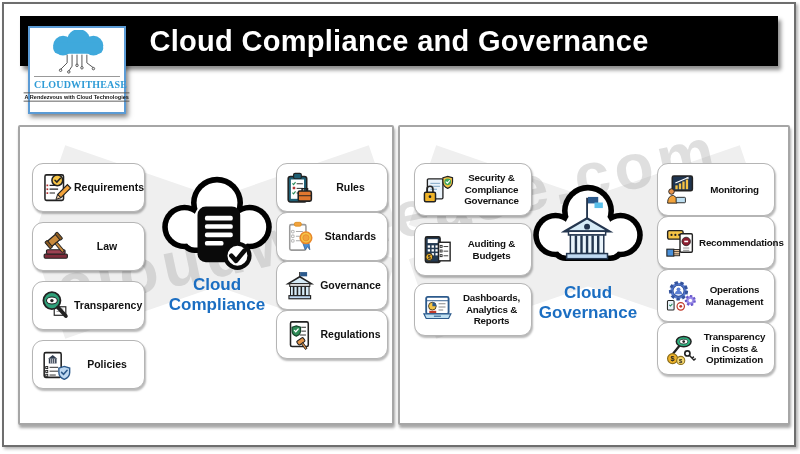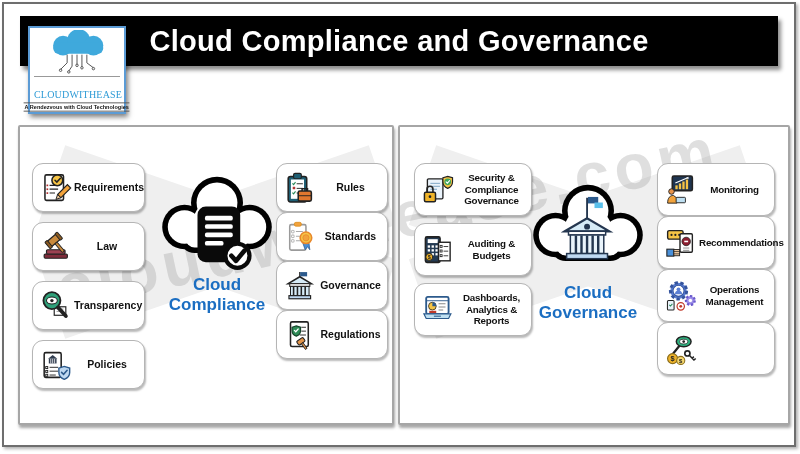--- a/index.html
+++ b/index.html
@@ -10,22 +10,22 @@
   .frame{position:absolute;left:2px;top:2px;width:790px;height:441px;
     border:2px solid #6e6e6e;background:#fff;box-shadow:2px 2px 3px rgba(0,0,0,.3);}
   
   .titlebar{position:absolute;left:20px;top:16px;width:758px;height:50px;
     background:#000;z-index:4;box-shadow:3px 4px 4px rgba(0,0,0,.45);}
   .title{color:#fff;font-weight:bold;font-size:29px;text-align:center;line-height:50px;letter-spacing:.3px;}
   .logo-box{position:absolute;left:28px;top:26px;width:94px;height:84px;background:#fff;
     border:2px solid #5b9bd5;box-shadow:2px 3px 5px rgba(0,0,0,.5);z-index:6;
     display:flex;flex-direction:column;align-items:center;}
   .logo-art{margin-top:2px;}
-  .logo-name{font-family:"Liberation Serif",serif;font-weight:normal;font-size:10px;color:#2e9bd6;
-    letter-spacing:.2px;border-top:1px solid #999;padding-top:12px;width:86px;text-align:center;}
+  .logo-name{font-family:"Liberation Serif",serif;font-weight:bold;font-size:10px;color:#2e9bd6;
+    letter-spacing:.2px;border-top:1px solid #999;padding-top:2px;width:86px;text-align:center;}
   .logo-tagline{font-size:6px;font-weight:bold;color:#111;border-top:1px solid #555;border-bottom:1px solid #555;
     margin-top:2px;padding:1px 1px;white-space:nowrap;transform:scale(.92);}
   
   .panel{position:absolute;top:125px;height:296px;background:#fff;border:2px solid #a6a6a6;
     border-radius:2px;box-shadow:1px 3px 3px rgba(0,0,0,.35);overflow:hidden;}
   .panel-left{left:18px;width:372px;}
   .panel-right{left:398px;width:388px;}
   .beam{position:absolute;width:350px;height:84px;background:#efefef;z-index:0;}
   .panel-left  .beam{left:22px;top:73px;}
   .panel-right .beam{left:13px;top:73px;}
@@ -423,15 +423,16 @@
           <ellipse cx="28" cy="12" rx="5.5" ry="3.2" fill="#fff" stroke="#222" stroke-width="1"></ellipse>
           <circle cx="28" cy="12" r="1.8" fill="#222"></circle>
           <circle cx="33" cy="28" r="3.5" fill="none" stroke="#222" stroke-width="2.2"></circle>
           <path d="M35.5 30.5l7 7M39.5 34.5l2.2-2.2M42 37l2.2-2.2" stroke="#222" stroke-width="2"></path>
           <circle cx="13" cy="35" r="6.8" fill="#F0B429" stroke="#8a6d1c" stroke-width="1.6"></circle>
           <text x="13" y="38.6" font-size="10" font-weight="bold" text-anchor="middle" fill="#222">$</text>
           <circle cx="24" cy="37.5" r="5.5" fill="#F5D76E" stroke="#8a6d1c" stroke-width="1.4"></circle>
           <text x="24" y="40.6" font-size="8" font-weight="bold" text-anchor="middle" fill="#222">$</text>
         </svg>
       </span>
+      <span class="lbl">Transparency in Costs &amp; Optimization</span>
     </div>
   </div>
 </section>
 
 </body></html>

